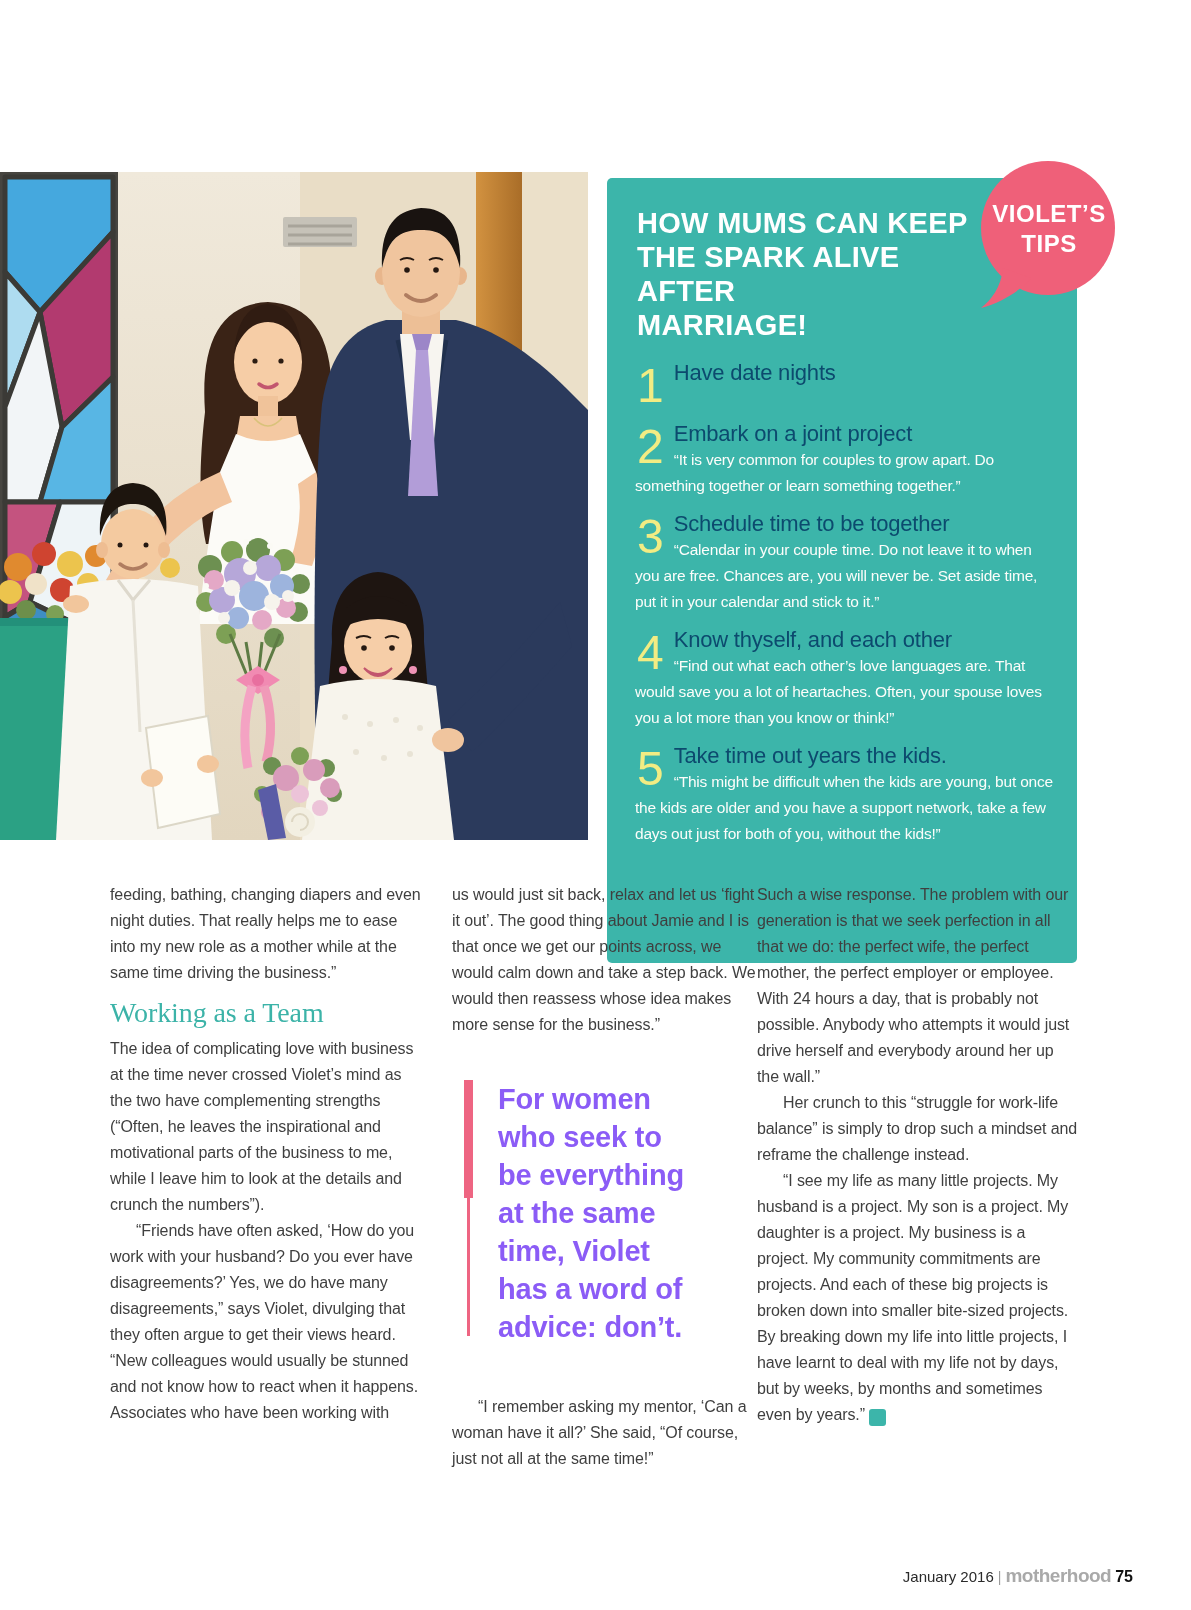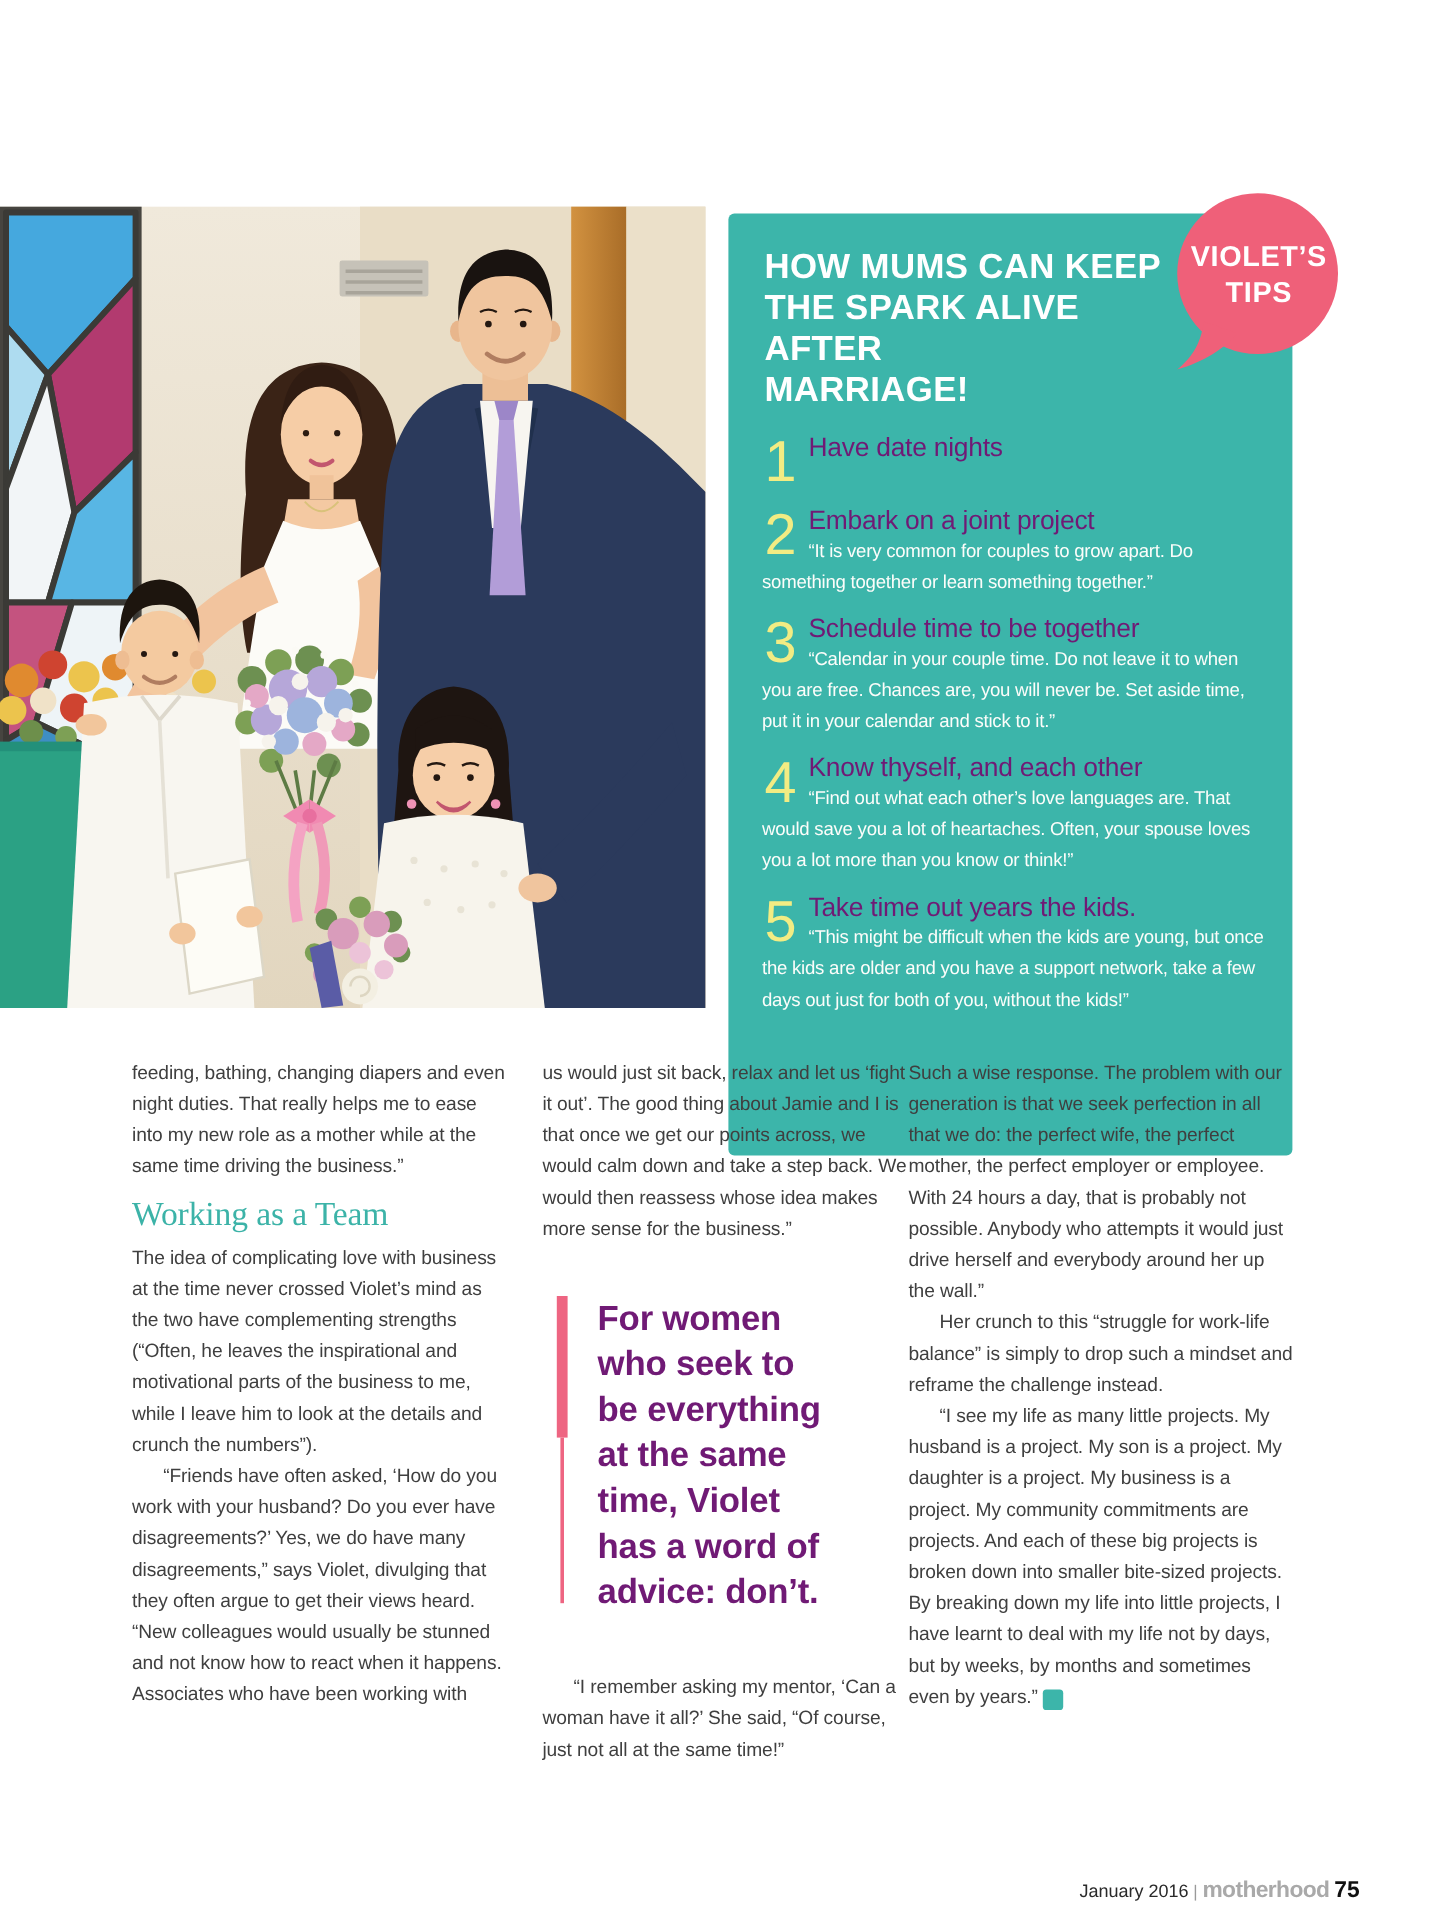--- a/index.html
+++ b/index.html
@@ -19,52 +19,52 @@
   .tips-title{
     font-weight:bold;font-size:29px;line-height:34px;letter-spacing:.3px;
     color:#ffffff;white-space:pre-line;margin:4px 0 18px 2px;width:345px;
   }
   .tip{margin-bottom:12px;}
   .tip::after{content:"";display:block;clear:both;}
   .tip-num{
     float:left;font-size:48px;line-height:46px;font-weight:400;
     color:#f2ec83;margin:3px 10px 0 2px;
   }
-  .tip-title{font-size:22px;line-height:26px;color:#701a75;letter-spacing:-.2px;}
+  .tip-title{font-size:22px;line-height:26px;color:#0c4a6e;letter-spacing:-.2px;}
   .tip-body{font-size:15.5px;line-height:26px;color:#fcfdfa;letter-spacing:-.2px;}
   
   .badge{position:absolute;left:975px;top:160px;width:160px;height:160px;}
   
   .col{position:absolute;top:882px;width:312px;font-size:16px;line-height:26px;letter-spacing:-.1px;}
   #col1{left:110px;} #col2{left:452px;} #col3{left:757px;width:322px;}
   .col p{margin:0;}
   .col p.indent{text-indent:26px;}
   .section-heading{
     font-family:"Liberation Serif",serif;font-weight:400;
     font-size:28px;line-height:34px;color:#3cb3a8;margin:10px 0 6px 0;
   }
   .pull-quote-wrap{display:flex;margin:42px 0 48px 12px;}
   .rail{width:12px;margin-right:22px;display:flex;flex-direction:column;align-items:flex-start;}
   .rail-thick{width:9px;height:118px;background:#ee6582;}
   .rail-thin{width:2.5px;flex:0 0 138px;background:#ee6582;margin-left:3px;}
   .pull-quote{
-    font-size:29px;line-height:38px;font-weight:bold;color:#701a75;
+    font-size:29px;line-height:38px;font-weight:bold;color:#8b5cf6;
     white-space:pre-line;letter-spacing:-.2px;
   }
   .end-mark{
     display:inline-block;width:17px;height:17px;background:#3cb5aa;color:#fff;
     font-size:13px;font-weight:bold;text-align:center;line-height:17px;
     border-radius:3px;margin-left:4px;vertical-align:-2px;
   }
   
   .footer{position:absolute;top:1565px;right:58px;display:flex;align-items:baseline;gap:4px;}
   .footer .date{font-size:15px;color:#2a2a2a;}
   .footer .sep{font-size:14px;color:#9a9a9a;}
   .footer .mag{font-size:19px;font-weight:bold;color:#a9a9a9;letter-spacing:-.5px;}
-  .footer .num{font-size:19px;font-weight:bold;color:#111;}
+  .footer .num{font-size:16px;font-weight:bold;color:#111;}
 </style>
 </head>
 <body>
 
 <div class="page">
 
   <div class="photo">
     <svg viewBox="0 0 588 668">
       <defs>
         <linearGradient id="wall" x1="0" y1="0" x2="0" y2="1">

